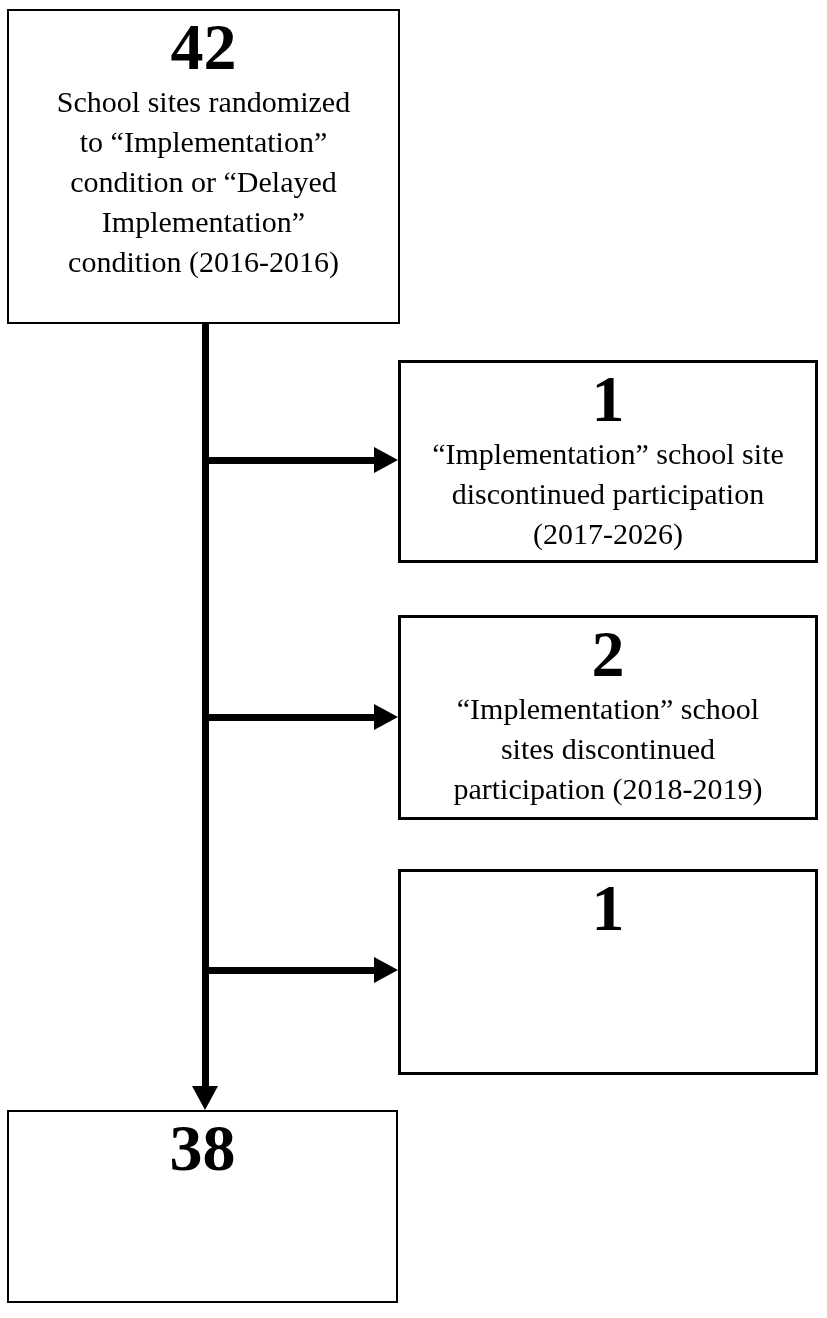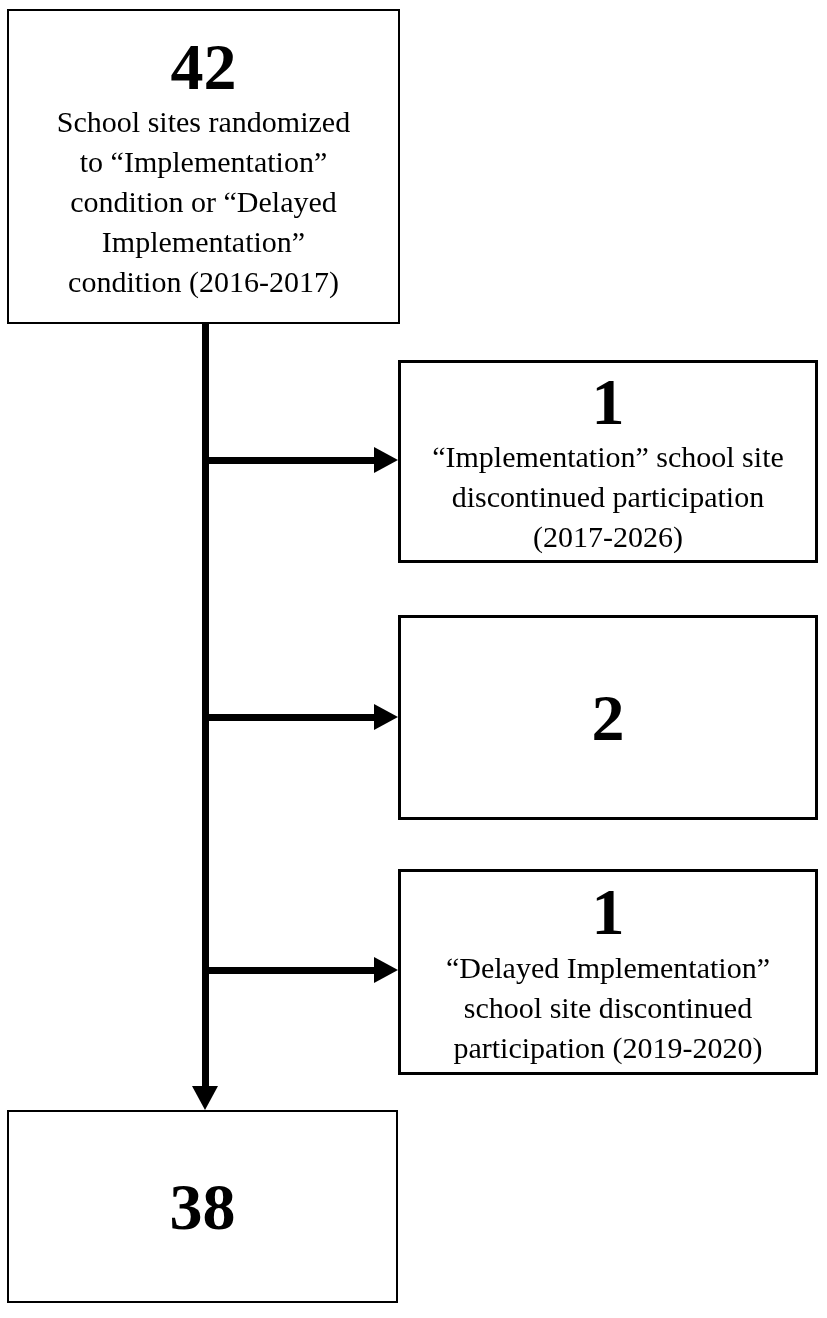--- a/index.html
+++ b/index.html
@@ -13,21 +13,21 @@
     color: #000000;
     overflow: hidden;
   }
   .box {
     position: absolute;
     background: #ffffff;
     border: 3px solid #000000;
     display: flex;
     flex-direction: column;
     align-items: center;
-    justify-content: center;
+    justify-content: flex-start;
     text-align: center;
   }
   .num {
     font-weight: bold;
     font-size: 66px;
     line-height: 1.08;
   }
   .label {
     font-size: 30px;
     line-height: 40px;
@@ -79,47 +79,47 @@
 <body>
 
 <div class="canvas">
 
   <div class="box top-box">
     <div class="num">42</div>
     <div class="label">School sites randomized
 to “Implementation”
 condition or “Delayed
 Implementation”
-condition (2016-2017)</div>
+condition (2016-2016)</div>
   </div>
 
   <div class="vline"></div>
   <div class="hline h1"></div>
   <div class="hline h2"></div>
   <div class="hline h3"></div>
   <div class="arrowhead-right ah1"></div>
   <div class="arrowhead-right ah2"></div>
   <div class="arrowhead-right ah3"></div>
   <div class="arrowhead-down"></div>
 
   <div class="box side-box-1">
     <div class="num">1</div>
     <div class="label">“Implementation” school site
 discontinued participation
 (2017-2026)</div>
   </div>
 
   <div class="box side-box-2">
     <div class="num">2</div>
+    <div class="label">“Implementation” school
+sites discontinued
+participation (2018-2019)</div>
   </div>
 
   <div class="box side-box-3">
     <div class="num">1</div>
-    <div class="label">“Delayed Implementation”
-school site discontinued
-participation (2019-2020)</div>
   </div>
 
   <div class="box bottom-box">
     <div class="num">38</div>
   </div>
 
 </div>
 
 </body></html>

